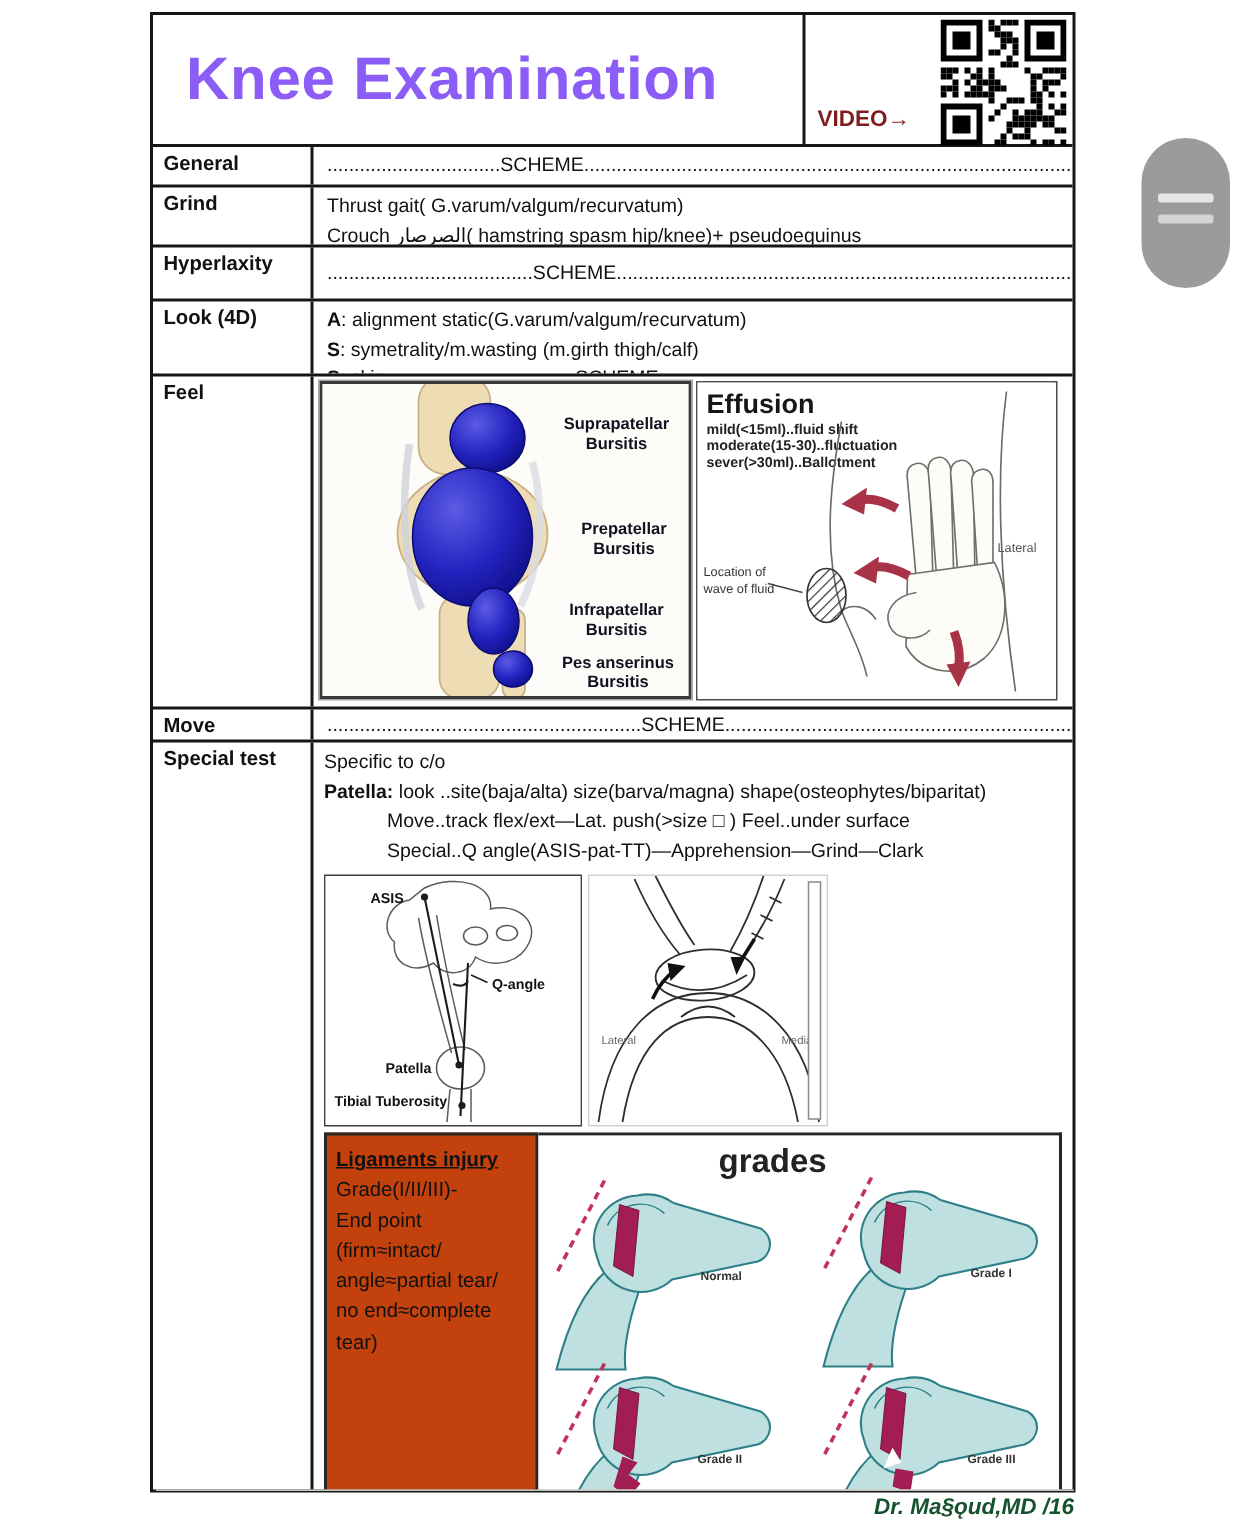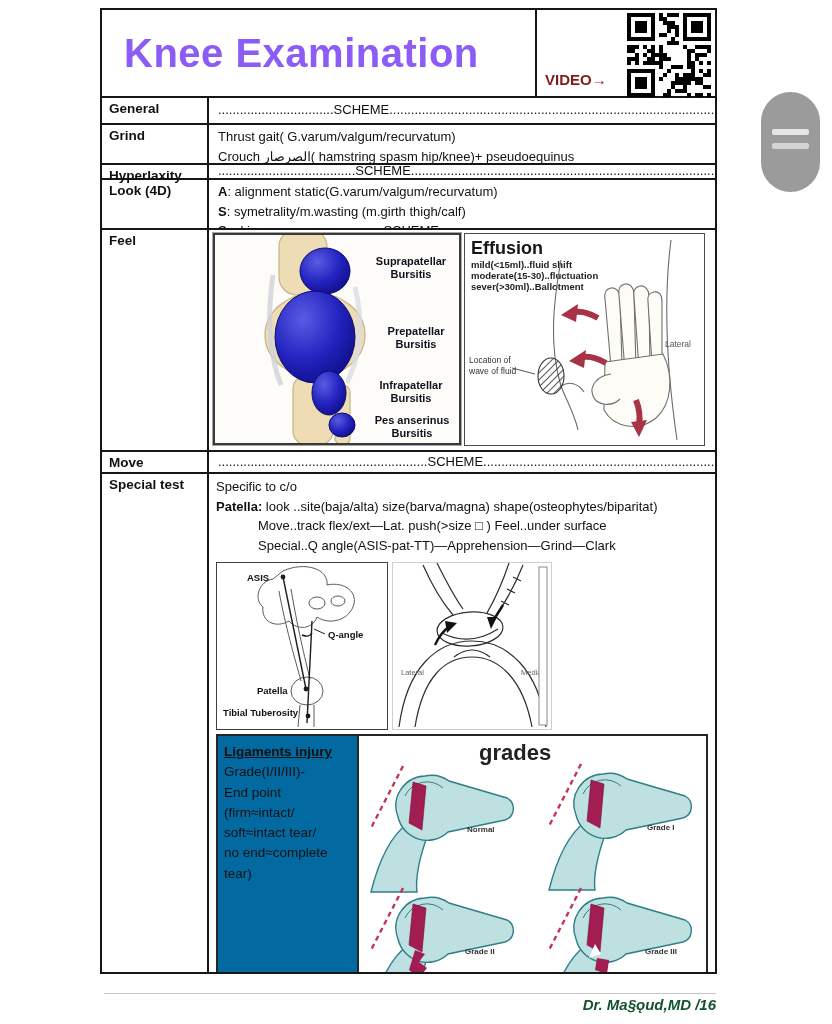--- a/index.html
+++ b/index.html
@@ -24,21 +24,21 @@
   .doc-title { color:#8b5cf6; font-weight:bold; font-size:40px; letter-spacing:0.5px;
                padding-left:22px; }
   .qr-cell { flex:0 0 180px; border-left:2px solid #161616; position:relative; }
   .video-label { position:absolute; left:8px; bottom:8px; color:#7f1d1d;
                  font-weight:bold; font-size:15px; }
   #qr { position:absolute; right:4px; top:3px; }
 
   
   .r-general { height:27px; }
   .r-gait    { height:40px; }
-  .r-hyper   { height:15px; }
+  .r-hyper   { height:36px; }
   .r-look    { height:50px; }
   .r-feel    { height:222px; }
   .r-move    { height:22px; }
   .r-special { height:500px; }
 
   .gait-line, .look-line { line-height:1.5; }
 
   
   .feel-cnt { white-space:normal; padding:3px 4px; display:flex; gap:3px; }
   .bursitis-box { width:248px; height:212px; border:2px solid #3a3a3a;
@@ -48,21 +48,21 @@
   
   .special-cnt { white-space:normal; padding:3px 7px; }
   .sp-line { font-size:13px; line-height:1.5; }
   .indent { padding-left:42px; }
   .sp-images { display:flex; gap:4px; margin:7px 0 0 0; }
   .box-q   { width:172px; height:168px; border:1px solid #3f3f3f; background:#fff; }
   .box-app { width:156px; height:168px; border:1px solid #9a9a9a; background:#fff; }
   .box-ax  { width:160px; height:168px; border:1px solid #cfcfcf; background:#fff; }
   .sp-bottom { display:flex; margin-top:4px; }
   .lig-cell { width:147px; height:257px; border:2px solid #262626; padding:6px 6px;
-              font-size:13.5px; line-height:1.5; background:#0369a1; }
+              font-size:13.5px; line-height:1.5; background:#c2410c; }
   .lig-title { font-weight:bold; text-decoration:underline; }
   .grades-cell { flex:1; height:257px; border:2px solid #262626; border-left:none;
                  background:#fff; }
 
   svg text { font-family:"Liberation Sans", sans-serif; }
 
   
   .footer-line { position:absolute; left:104px; top:993px; width:612px; height:1px;
                  background:#c6c6c6; }
   .footer-credit { position:absolute; right:116px; top:996px; color:#14532d;
@@ -413,21 +413,21 @@
             </svg>
           </div>
         </div>
 
         <div class="sp-bottom">
           <div class="lig-cell">
             <div class="lig-title">Ligaments injury</div>
             <div>Grade(I/II/III)-</div>
             <div>End point</div>
             <div>(firm≈intact/</div>
-            <div>soft≈intact tear/</div>
+            <div>angle≈partial tear/</div>
             <div>no end≈complete</div>
             <div>tear)</div>
           </div>
 
           <div class="grades-cell">
             <svg width="347" height="253" viewBox="0 0 347 253">
               <rect width="347" height="253" fill="#fff"></rect>
               <text x="120" y="24" font-size="22" font-weight="bold" fill="#222">grades</text>
               <defs>
                 <g id="knee">

